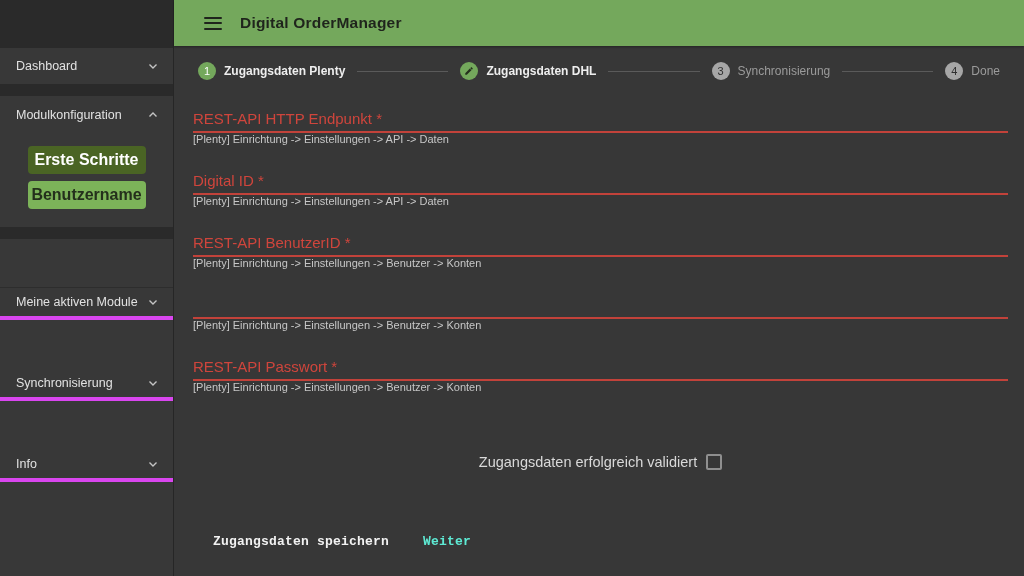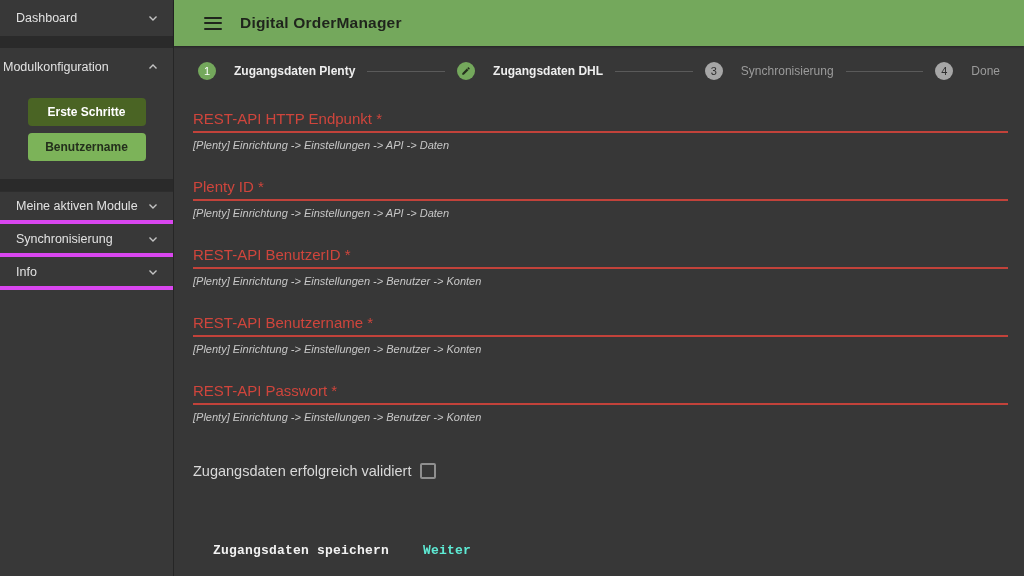--- a/index.html
+++ b/index.html
@@ -15,31 +15,31 @@
   .sidebar {
     width:174px; min-width:174px; height:576px;
     background:#2a2a2a;
     border-right:1px solid #262626;
     display:flex; flex-direction:column;
   }
   .side-row {
     background:#383838;
     height:36px; display:flex; align-items:center;
     padding:0 14px 0 16px; cursor:pointer;
-    font-size:12.5px; color:#e2e2e2;
+    font-size:12.5px; color:#e2e2e2;margin-top:48px;
   }
   .side-row .lbl { flex:1; }
   .gap { height:12px; background:#2a2a2a; }
   .panel { background:#383838; }
-  .panel-header { height:38px; display:flex; align-items:center; padding:0 14px 0 3px; cursor:pointer; font-size:12.5px; color:#e2e2e2; }
+  .panel-header { height:38px; display:flex; align-items:center; padding:0 14px 0 16px; cursor:pointer; font-size:12.5px; color:#e2e2e2; }
   .panel-header .lbl { flex:1; }
   .panel-body { padding:12px 0 18px 0; display:flex; flex-direction:column; align-items:center; gap:7px; }
   .side-btn {
     width:118px; height:28px; border:none; border-radius:4px;
-    font-family:"Liberation Sans",sans-serif; font-size:12px; font-weight:bold;
+    font-family:"Liberation Sans",sans-serif; font-size:16px; font-weight:bold;
     cursor:pointer; display:flex; align-items:center; justify-content:center;
   }
   .side-btn.dark { background:#4a6424; color:#ffffff; }
   .side-btn.light { background:#7cb359; color:#24301c; }
   .side-list { background:#383838; }
   .side-list .side-row { height:33px; border-bottom:4px solid #d946ef; }
   .side-list .side-row:first-child { border-top:1px solid #2d2d2d; }
   .side-fill { flex:1; background:#383838; }
   .chev { width:12px; height:12px; display:block; }
 
@@ -57,42 +57,42 @@
   
   .stepper { height:50px; min-height:50px; display:flex; align-items:center; padding:0 24px; }
   .step { display:flex; align-items:center; cursor:pointer; }
   .step-circle {
     width:18px; height:18px; border-radius:50%;
     display:flex; align-items:center; justify-content:center;
     font-size:11px; margin-right:8px; flex:none;
   }
   .step-circle.green { background:#74a85c; color:#ffffff; }
   .step-circle.grey  { background:#a6a6a6; color:#2e2e2e; }
-  .step-label { font-size:12px; white-space:nowrap;margin-left:10px; }
+  .step-label { font-size:12px; white-space:nowrap; }
   .step-label.active { color:#eeeeee; font-weight:bold; }
   .step-label.pending { color:#9b9b9b; font-weight:normal; }
   .connector { flex:1; height:1px; background:#5a5a5a; margin:0 12px; }
 
   
   .form-area { flex:1; padding:12px 16px 16px 19px; display:flex; flex-direction:column; }
   .field { margin-bottom:25px; }
   .field-inner { position:relative; height:20px; }
   .field-label {
     position:absolute; left:0; bottom:1px;
     font-size:15px; color:#cf453c; pointer-events:none; white-space:nowrap;
   }
   .field-input {
     position:absolute; inset:0; width:100%;
     background:transparent; border:none; outline:none;
     font-family:"Liberation Sans",sans-serif; font-size:15px; color:#eeeeee; caret-color:#cf453c;
   }
   .underline { height:2px; background:#c2423a; margin-top:3px; }
-  .hint { margin-top:6px; font-size:11px; color:#c7c7c7;font-style:italic; }
-
-  .checkbox-row { margin-top:15px; display:flex; align-items:center; }
+  .hint { font-size:11px; color:#c7c7c7; }
+
+  .checkbox-row { margin-top:36px; display:flex; align-items:center;justify-content:center; }
   .checkbox-label { font-size:14.5px; color:#d9d9d9; }
   .checkbox-box {
     width:16px; height:16px; margin-left:9px;
     border:2px solid #8f8f8f; border-radius:2px;
     background:transparent; cursor:pointer; flex:none;
   }
 
   .actions { margin-top:56px; display:flex; align-items:center; gap:14px; padding-left:10px; }
   .flat-btn {
     background:transparent; border:none; cursor:pointer;
@@ -199,39 +199,38 @@
         <div class="field-inner">
           <span class="field-label">REST-API HTTP Endpunkt *</span>
           <input class="field-input" value="" style="">
         </div>
         <div class="underline"></div>
         <div class="hint">[Plenty] Einrichtung -&gt; Einstellungen -&gt; API -&gt; Daten</div>
       </div>
 
       <div class="field">
         <div class="field-inner">
-          <span class="field-label">Plenty ID *</span>
+          <span class="field-label">Digital ID *</span>
           <input class="field-input" value="" style="">
         </div>
         <div class="underline"></div>
         <div class="hint">[Plenty] Einrichtung -&gt; Einstellungen -&gt; API -&gt; Daten</div>
       </div>
 
       <div class="field">
         <div class="field-inner">
           <span class="field-label">REST-API BenutzerID *</span>
           <input class="field-input" value="" style="">
         </div>
         <div class="underline"></div>
         <div class="hint">[Plenty] Einrichtung -&gt; Einstellungen -&gt; Benutzer -&gt; Konten</div>
       </div>
 
       <div class="field">
         <div class="field-inner">
-          <span class="field-label">REST-API Benutzername *</span>
           <input class="field-input" value="" style="">
         </div>
         <div class="underline"></div>
         <div class="hint">[Plenty] Einrichtung -&gt; Einstellungen -&gt; Benutzer -&gt; Konten</div>
       </div>
 
       <div class="field">
         <div class="field-inner">
           <span class="field-label">REST-API Passwort *</span>
           <input class="field-input" value="" style="">

